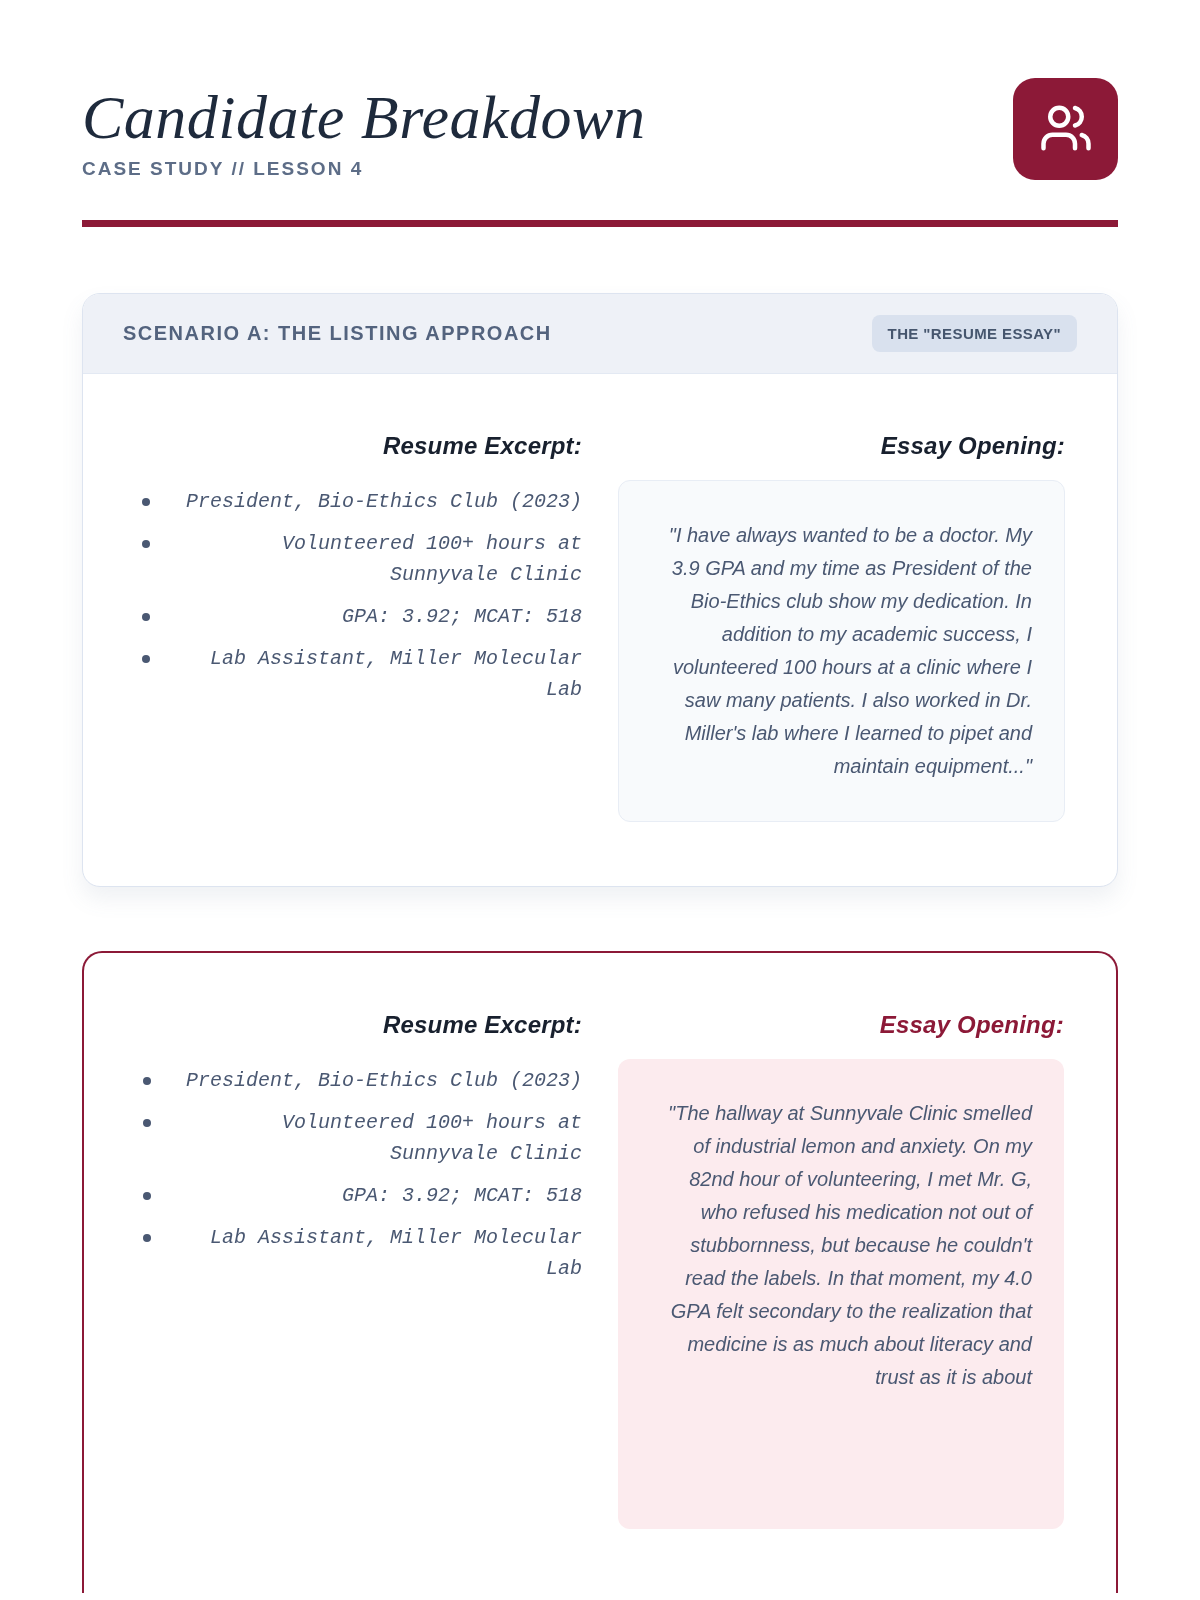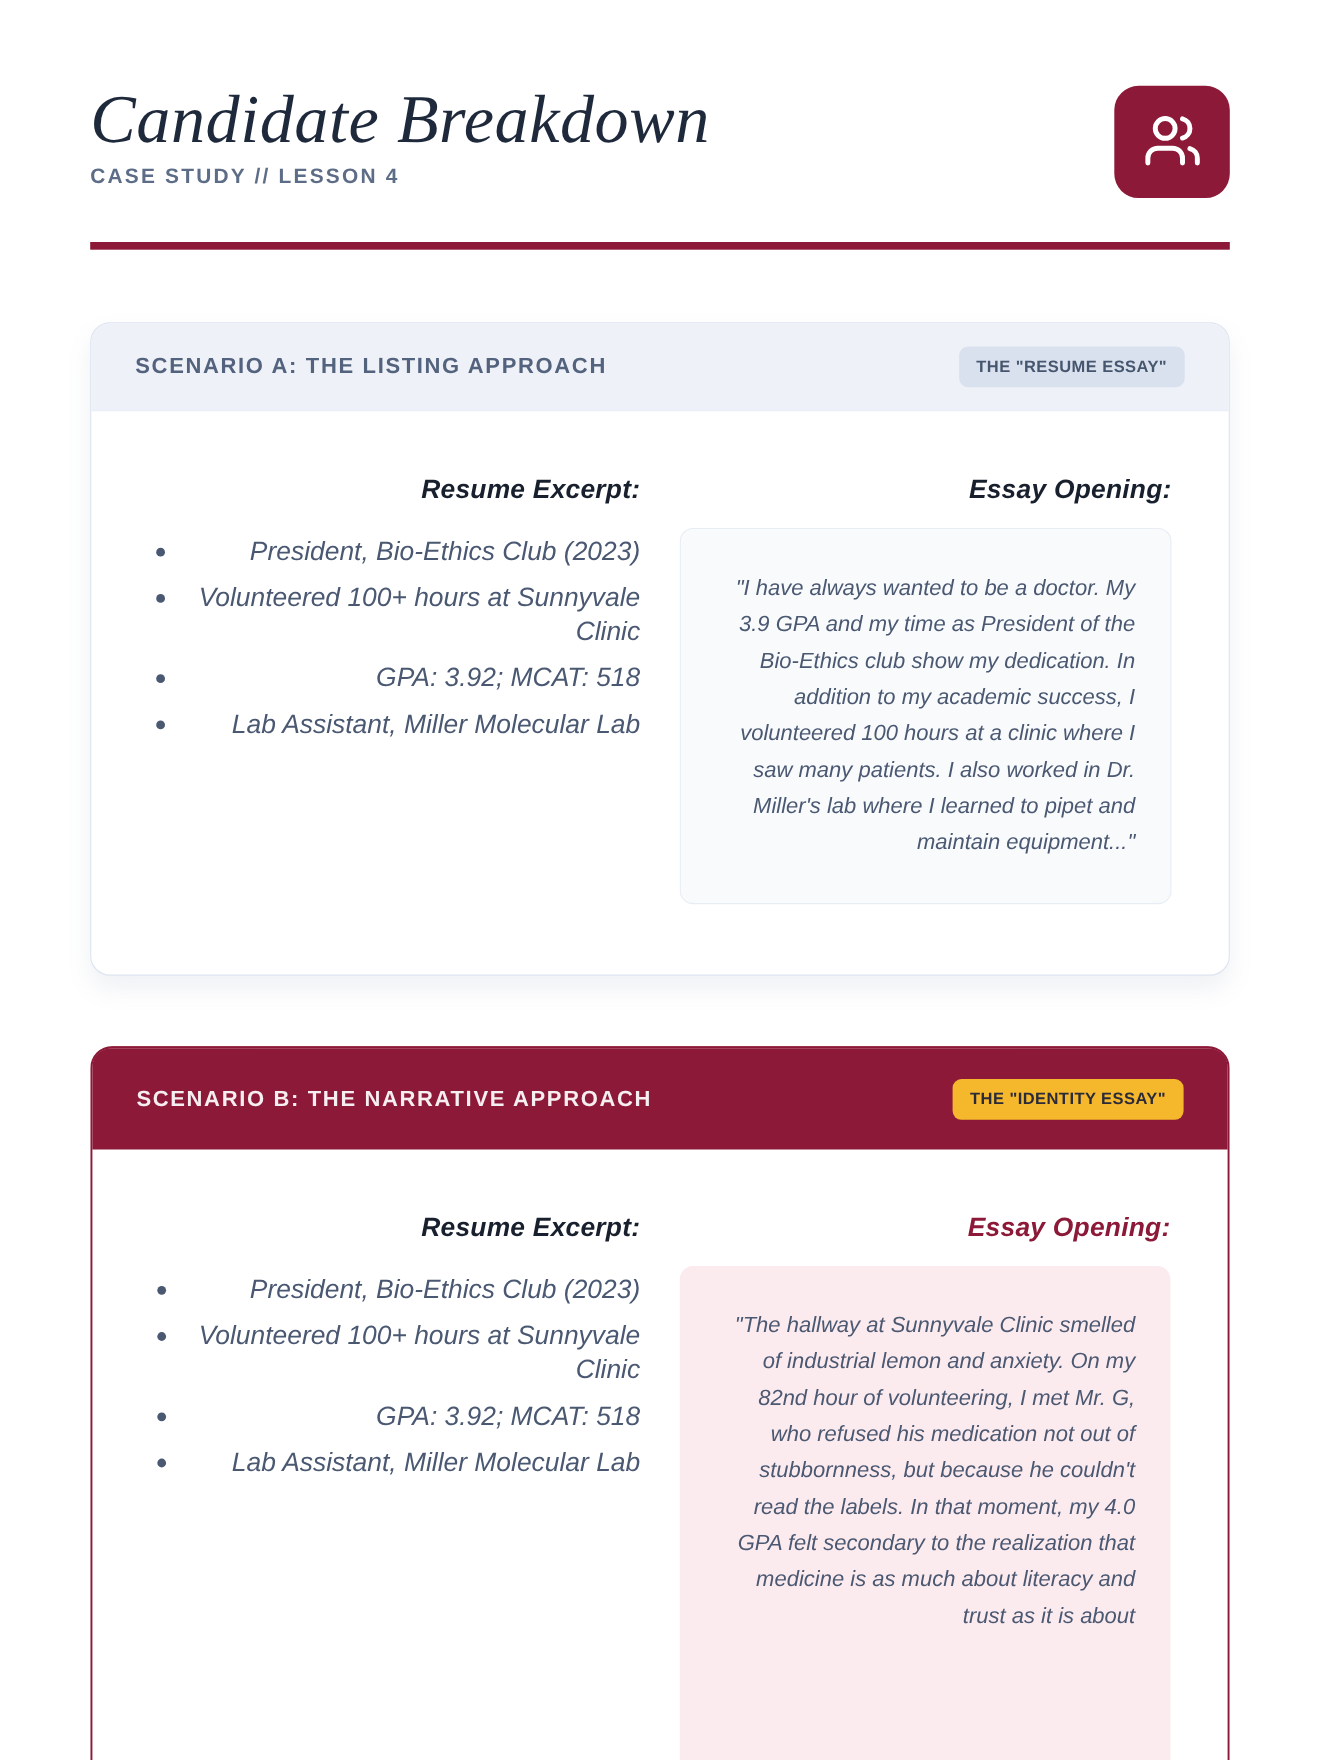--- a/index.html
+++ b/index.html
@@ -8,21 +8,21 @@
     overflow: hidden;
     background: #ffffff;
     font-family: "Liberation Sans", sans-serif;
     color: #1e2a3c;
   }
   .page { width: 1200px; height: 1600px; padding: 0 82px; overflow: hidden; }
 
   
   .top-header {
     margin-top: 78px;
-    display: flex; justify-content: space-between; align-items: flex-start;
+    display: flex; justify-content: space-between; align-items: flex-end;
   }
   .page-title {
     font-family: "Liberation Serif", serif;
     font-style: italic; font-weight: 500;
     font-size: 62px; line-height: 1.0;
     color: #1e2a3c; letter-spacing: 0.5px;
   }
   .page-subtitle {
     margin-top: 10px;
     font-size: 19px; font-weight: 700;
@@ -91,23 +91,24 @@
     letter-spacing: 0.2px;
     font-style: italic;
   }
   .col-heading.maroon { color: #8C1937; }
 
   ul.resume-list { margin-top: 26px; list-style: none; }
   ul.resume-list li {
     position: relative;
     padding-left: 30px;
     font-style: italic;
-    font-size: 24px; line-height: 31px;
+    font-size: 20px; line-height: 31px;
     color: #4a5872;
     margin-bottom: 11px;
+    font-family: Liberation Mono, monospace;
   }
   ul.resume-list li::before {
     content: "";
     position: absolute; left: 7px; top: 12px;
     width: 8px; height: 8px; border-radius: 50%;
     background: #4a5872;
   }
 
   .quote {
     margin-top: 20px;
@@ -166,24 +167,20 @@
           </ul>
       </div>
       <div>
         <h3 class="col-heading">Essay Opening:</h3>
         <div class="quote quote-a">"I have always wanted to be a doctor. My 3.9 GPA and my time as President of the Bio-Ethics club show my dedication. In addition to my academic success, I volunteered 100 hours at a clinic where I saw many patients. I also worked in Dr. Miller's lab where I learned to pipet and maintain equipment..."</div>
       </div>
     </div>
   </section>
 
   <section class="card card-b">
-    <div class="card-header">
-      <div class="card-title-b">SCENARIO B: THE NARRATIVE APPROACH</div>
-      <div class="badge-b">THE "IDENTITY ESSAY"</div>
-    </div>
     <div class="card-body">
       <div>
         <h3 class="col-heading">Resume Excerpt:</h3>
         <ul class="resume-list">
             <li>President, Bio-Ethics Club (2023)</li>
             <li>Volunteered 100+ hours at Sunnyvale Clinic</li>
             <li>GPA: 3.92; MCAT: 518</li>
             <li>Lab Assistant, Miller Molecular Lab</li>
           </ul>
       </div>

